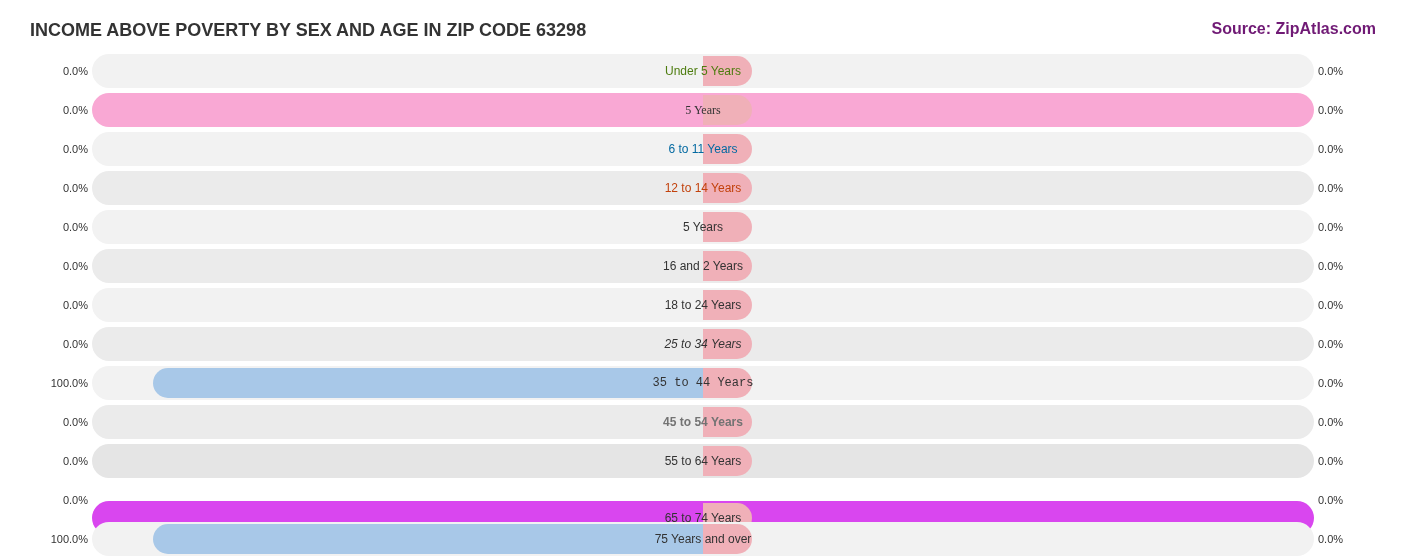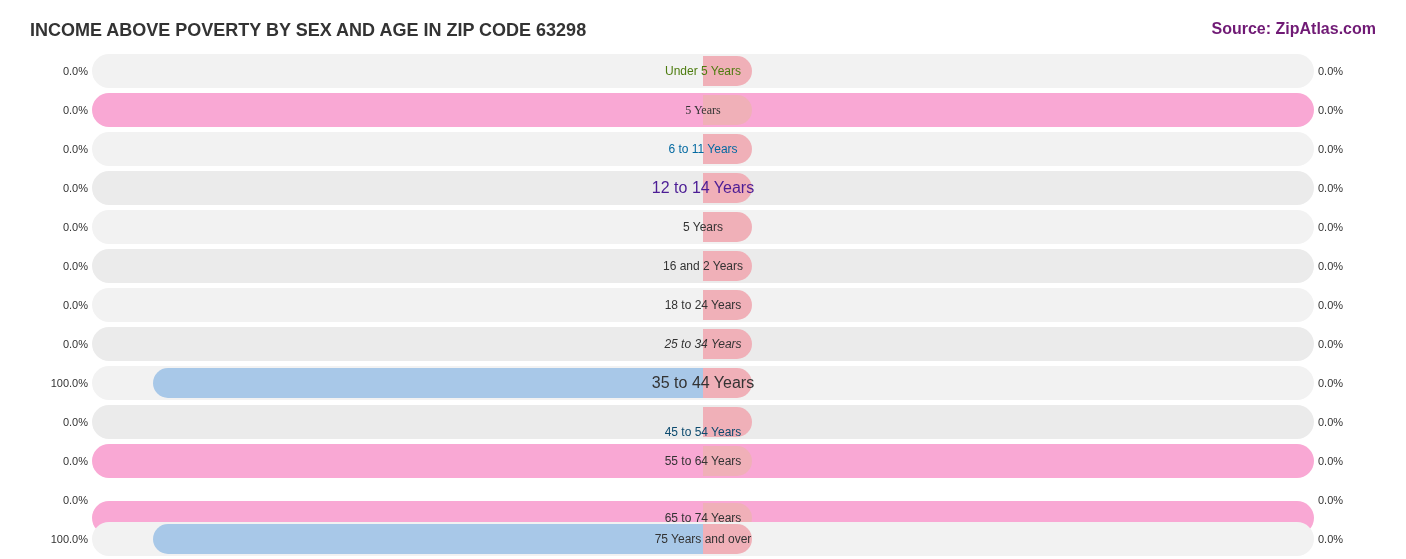--- a/index.html
+++ b/index.html
@@ -46,21 +46,21 @@
           <div style="height: 30px; background: rgb(240, 176, 184); border-radius: 0px 15px 15px 0px; position: absolute; left: 50%; top: 2px; width: 4%;"></div>
           <div style="position: absolute; left: 50%; top: 50%; transform: translate(-50%, -50%); font-size: 12px; color: #0369a1; white-space: nowrap; z-index: 5; font-weight: 500; pointer-events: none;">6 to 11 Years</div>
         </div>
         <div style="font-size: 11px; color: rgb(51, 51, 51); min-width: 52px; text-align: left; padding-left: 4px;">0.0%</div>
       </div>
       <div style="display: flex; align-items: center; width: 100%; height: 36px; margin-bottom: 3px;">
         <div style="font-size: 11px; color: rgb(51, 51, 51); min-width: 52px; text-align: right; padding-right: 4px;">0.0%</div>
         <div style="flex: 1 1 0%; height: 34px; background: rgb(235, 235, 235); border-radius: 17px; position: relative; overflow: visible;">
           <div style="height: 30px; background: rgb(168, 200, 232); border-radius: 15px 0px 0px 15px; position: absolute; right: 50%; top: 2px; width: 0%;"></div>
           <div style="height: 30px; background: rgb(240, 176, 184); border-radius: 0px 15px 15px 0px; position: absolute; left: 50%; top: 2px; width: 4%;"></div>
-          <div style="position: absolute; left: 50%; top: 50%; transform: translate(-50%, -50%); font-size: 16px; color: #4c1d95; white-space: nowrap; z-index: 5; font-weight: 500; pointer-events: none;">12 to 14 Years</div>
+          <div style="position: absolute; left: 50%; top: 50%; transform: translate(-50%, -50%); font-size: 12px; color: #c2410c; white-space: nowrap; z-index: 5; font-weight: 500; pointer-events: none;">12 to 14 Years</div>
         </div>
         <div style="font-size: 11px; color: rgb(51, 51, 51); min-width: 52px; text-align: left; padding-left: 4px;">0.0%</div>
       </div>
       <div style="display: flex; align-items: center; width: 100%; height: 36px; margin-bottom: 3px;">
         <div style="font-size: 11px; color: rgb(51, 51, 51); min-width: 52px; text-align: right; padding-right: 4px;">0.0%</div>
         <div style="flex: 1 1 0%; height: 34px; background: rgb(242, 242, 242); border-radius: 17px; position: relative; overflow: visible;">
           <div style="height: 30px; background: rgb(168, 200, 232); border-radius: 15px 0px 0px 15px; position: absolute; right: 50%; top: 2px; width: 0%;"></div>
           <div style="height: 30px; background: rgb(240, 176, 184); border-radius: 0px 15px 15px 0px; position: absolute; left: 50%; top: 2px; width: 4%;"></div>
           <div style="position: absolute; left: 50%; top: 50%; transform: translate(-50%, -50%); font-size: 12px; color: rgb(51, 51, 51); white-space: nowrap; z-index: 5; font-weight: 500; pointer-events: none;">5 Years</div>
         </div>
@@ -91,45 +91,45 @@
           <div style="height: 30px; background: rgb(240, 176, 184); border-radius: 0px 15px 15px 0px; position: absolute; left: 50%; top: 2px; width: 4%;"></div>
           <div style="position: absolute; left: 50%; top: 50%; transform: translate(-50%, -50%); font-size: 12px; color: rgb(51, 51, 51); white-space: nowrap; z-index: 5; font-weight: 500; pointer-events: none; font-style: italic;">25 to 34 Years</div>
         </div>
         <div style="font-size: 11px; color: rgb(51, 51, 51); min-width: 52px; text-align: left; padding-left: 4px;">0.0%</div>
       </div>
       <div style="display: flex; align-items: center; width: 100%; height: 36px; margin-bottom: 3px;">
         <div style="font-size: 11px; color: rgb(51, 51, 51); min-width: 52px; text-align: right; padding-right: 4px;">100.0%</div>
         <div style="flex: 1 1 0%; height: 34px; background: rgb(242, 242, 242); border-radius: 17px; position: relative; overflow: visible;">
           <div style="height: 30px; background: rgb(168, 200, 232); border-radius: 15px 0px 0px 15px; position: absolute; right: 50%; top: 2px; width: 45%;"></div>
           <div style="height: 30px; background: rgb(240, 176, 184); border-radius: 0px 15px 15px 0px; position: absolute; left: 50%; top: 2px; width: 4%;"></div>
-          <div style="position: absolute; left: 50%; top: 50%; transform: translate(-50%, -50%); font-size: 16px; color: rgb(51, 51, 51); white-space: nowrap; z-index: 5; font-weight: 500; pointer-events: none;">35 to 44 Years</div>
+          <div style="position: absolute; left: 50%; top: 50%; transform: translate(-50%, -50%); font-size: 12px; color: rgb(51, 51, 51); white-space: nowrap; z-index: 5; font-weight: 500; pointer-events: none; font-family: Liberation Mono, monospace;">35 to 44 Years</div>
         </div>
         <div style="font-size: 11px; color: rgb(51, 51, 51); min-width: 52px; text-align: left; padding-left: 4px;">0.0%</div>
       </div>
       <div style="display: flex; align-items: center; width: 100%; height: 36px; margin-bottom: 3px;">
         <div style="font-size: 11px; color: rgb(51, 51, 51); min-width: 52px; text-align: right; padding-right: 4px;">0.0%</div>
         <div style="flex: 1 1 0%; height: 34px; background: rgb(235, 235, 235); border-radius: 17px; position: relative; overflow: visible;">
           <div style="height: 30px; background: rgb(168, 200, 232); border-radius: 15px 0px 0px 15px; position: absolute; right: 50%; top: 2px; width: 0%;"></div>
           <div style="height: 30px; background: rgb(240, 176, 184); border-radius: 0px 15px 15px 0px; position: absolute; left: 50%; top: 2px; width: 4%;"></div>
-          <div style="position: absolute; left: 50%; top: 50%; transform: translate(-50%, -50%); font-size: 12px; color: #0c4a6e; white-space: nowrap; z-index: 5; font-weight: 400; pointer-events: none; margin-top: 10px;">45 to 54 Years</div>
+          <div style="position: absolute; left: 50%; top: 50%; transform: translate(-50%, -50%); font-size: 12px; color: #737373; white-space: nowrap; z-index: 5; font-weight: 700; pointer-events: none;">45 to 54 Years</div>
         </div>
         <div style="font-size: 11px; color: rgb(51, 51, 51); min-width: 52px; text-align: left; padding-left: 4px;">0.0%</div>
       </div>
       <div style="display: flex; align-items: center; width: 100%; height: 36px; margin-bottom: 3px;">
         <div style="font-size: 11px; color: rgb(51, 51, 51); min-width: 52px; text-align: right; padding-right: 4px;">0.0%</div>
-        <div style="flex: 1 1 0%; height: 34px; background: #f9a8d4; border-radius: 17px; position: relative; overflow: visible;">
+        <div style="flex: 1 1 0%; height: 34px; background: #e5e5e5; border-radius: 17px; position: relative; overflow: visible;">
           <div style="height: 30px; background: rgb(168, 200, 232); border-radius: 15px 0px 0px 15px; position: absolute; right: 50%; top: 2px; width: 0%;"></div>
           <div style="height: 30px; background: rgb(240, 176, 184); border-radius: 0px 15px 15px 0px; position: absolute; left: 50%; top: 2px; width: 4%;"></div>
           <div style="position: absolute; left: 50%; top: 50%; transform: translate(-50%, -50%); font-size: 12px; color: rgb(51, 51, 51); white-space: nowrap; z-index: 5; font-weight: 500; pointer-events: none;">55 to 64 Years</div>
         </div>
         <div style="font-size: 11px; color: rgb(51, 51, 51); min-width: 52px; text-align: left; padding-left: 4px;">0.0%</div>
       </div>
       <div style="display: flex; align-items: center; width: 100%; height: 36px; margin-bottom: 3px;">
         <div style="font-size: 11px; color: rgb(51, 51, 51); min-width: 52px; text-align: right; padding-right: 4px;">0.0%</div>
-        <div style="flex: 1 1 0%; height: 34px; background: #f9a8d4; border-radius: 17px; position: relative; overflow: visible; margin-top: 36px;">
+        <div style="flex: 1 1 0%; height: 34px; background: #d946ef; border-radius: 17px; position: relative; overflow: visible; margin-top: 36px;">
           <div style="height: 30px; background: rgb(168, 200, 232); border-radius: 15px 0px 0px 15px; position: absolute; right: 50%; top: 2px; width: 0%;"></div>
           <div style="height: 30px; background: rgb(240, 176, 184); border-radius: 0px 15px 15px 0px; position: absolute; left: 50%; top: 2px; width: 4%;"></div>
           <div style="position: absolute; left: 50%; top: 50%; transform: translate(-50%, -50%); font-size: 12px; color: rgb(51, 51, 51); white-space: nowrap; z-index: 5; font-weight: 500; pointer-events: none;">65 to 74 Years</div>
         </div>
         <div style="font-size: 11px; color: rgb(51, 51, 51); min-width: 52px; text-align: left; padding-left: 4px;">0.0%</div>
       </div>
       <div style="display: flex; align-items: center; width: 100%; height: 36px; margin-bottom: 3px;">
         <div style="font-size: 11px; color: rgb(51, 51, 51); min-width: 52px; text-align: right; padding-right: 4px;">100.0%</div>
         <div style="flex: 1 1 0%; height: 34px; background: rgb(242, 242, 242); border-radius: 17px; position: relative; overflow: visible;">
           <div style="height: 30px; background: rgb(168, 200, 232); border-radius: 15px 0px 0px 15px; position: absolute; right: 50%; top: 2px; width: 45%;"></div>

